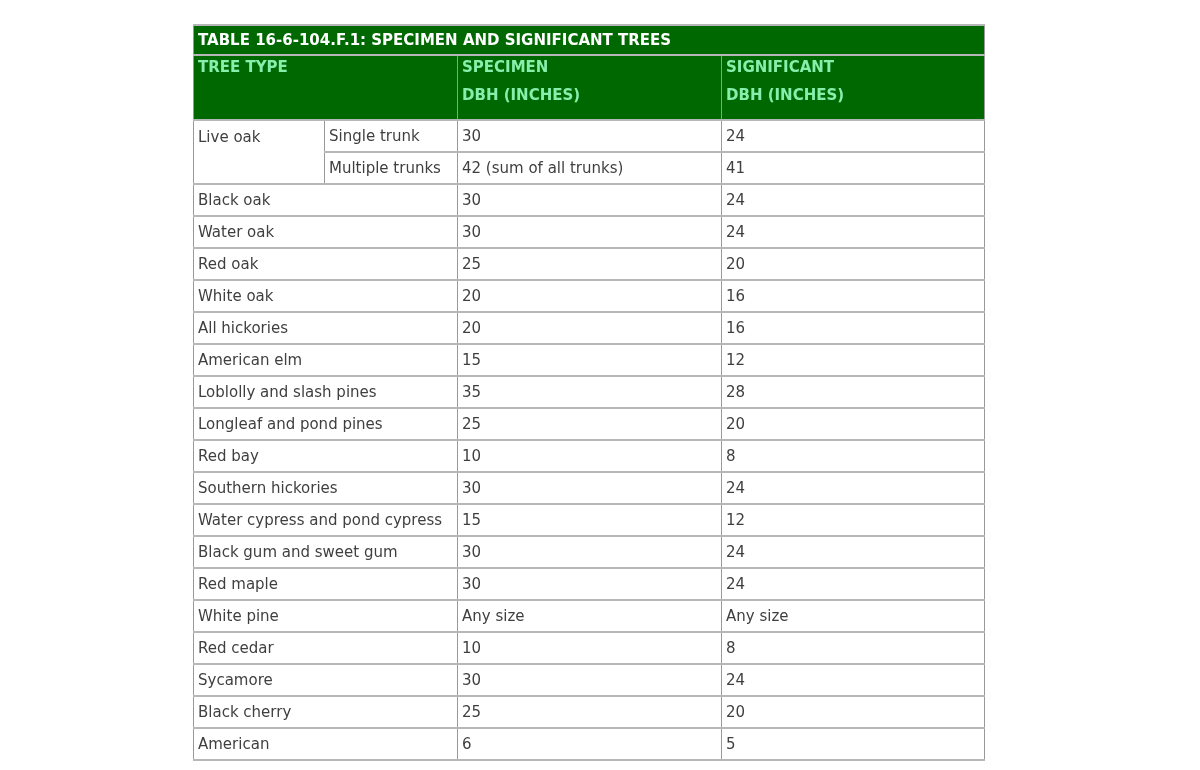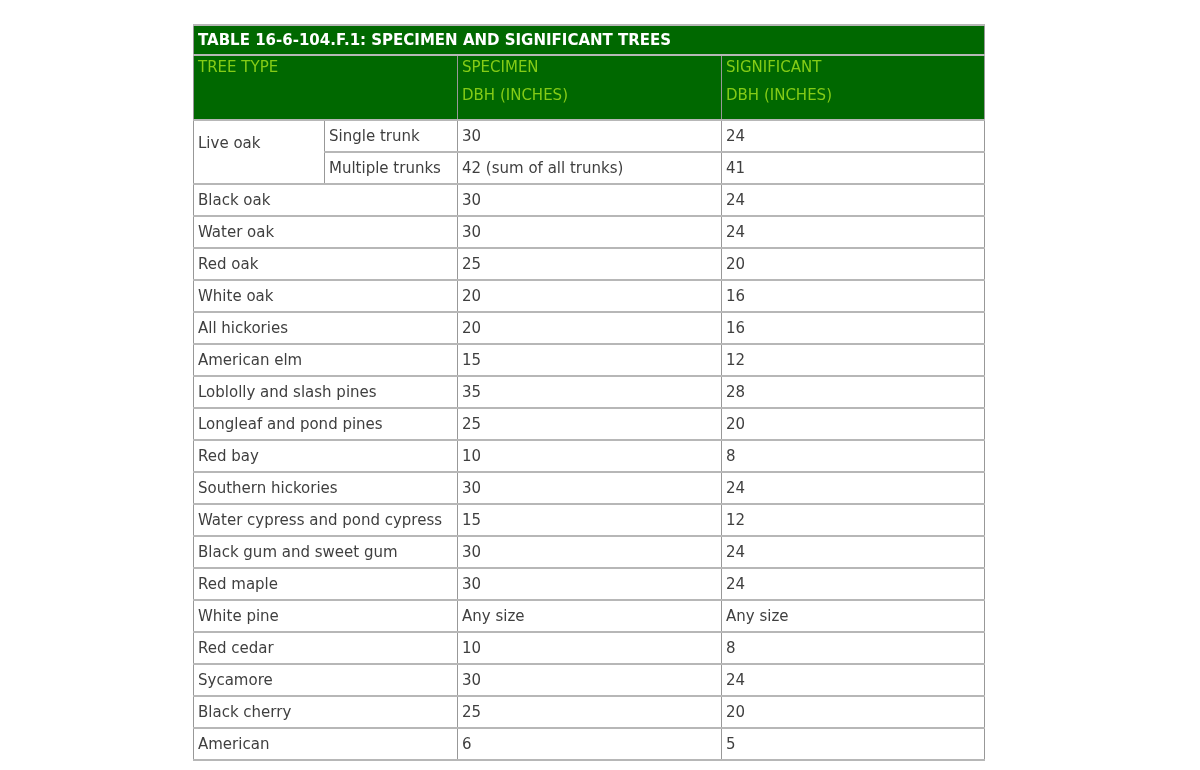--- a/index.html
+++ b/index.html
@@ -42,28 +42,28 @@
   .tree-table .title-cell {
     background: #006800;
     color: #ffffff;
     font-weight: bold;
     height: 30px;
     padding: 4px 4px;
     vertical-align: middle;
   }
   .tree-table th.col-head {
     background: #006800;
-    color: #84cc16;
-    font-weight: normal;
+    color: #86efac;
+    font-weight: bold;
     height: 65px;
     vertical-align: top;
   }
   .tree-table th.col-head .line2 { margin-top: 10px; }
   .tree-table tbody td { height: 32px; vertical-align: middle; }
-  .tree-table tbody td.tree-span { vertical-align: top; padding-top: 13px; }
+  .tree-table tbody td.tree-span { vertical-align: top; padding-top: 7px; }
 </style>
 </head>
 <body>
 
 <div class="page">
   <table class="tree-table">
     <colgroup>
       <col class="c-tree-a">
         <col class="c-tree-b">
         <col class="c-spec">

